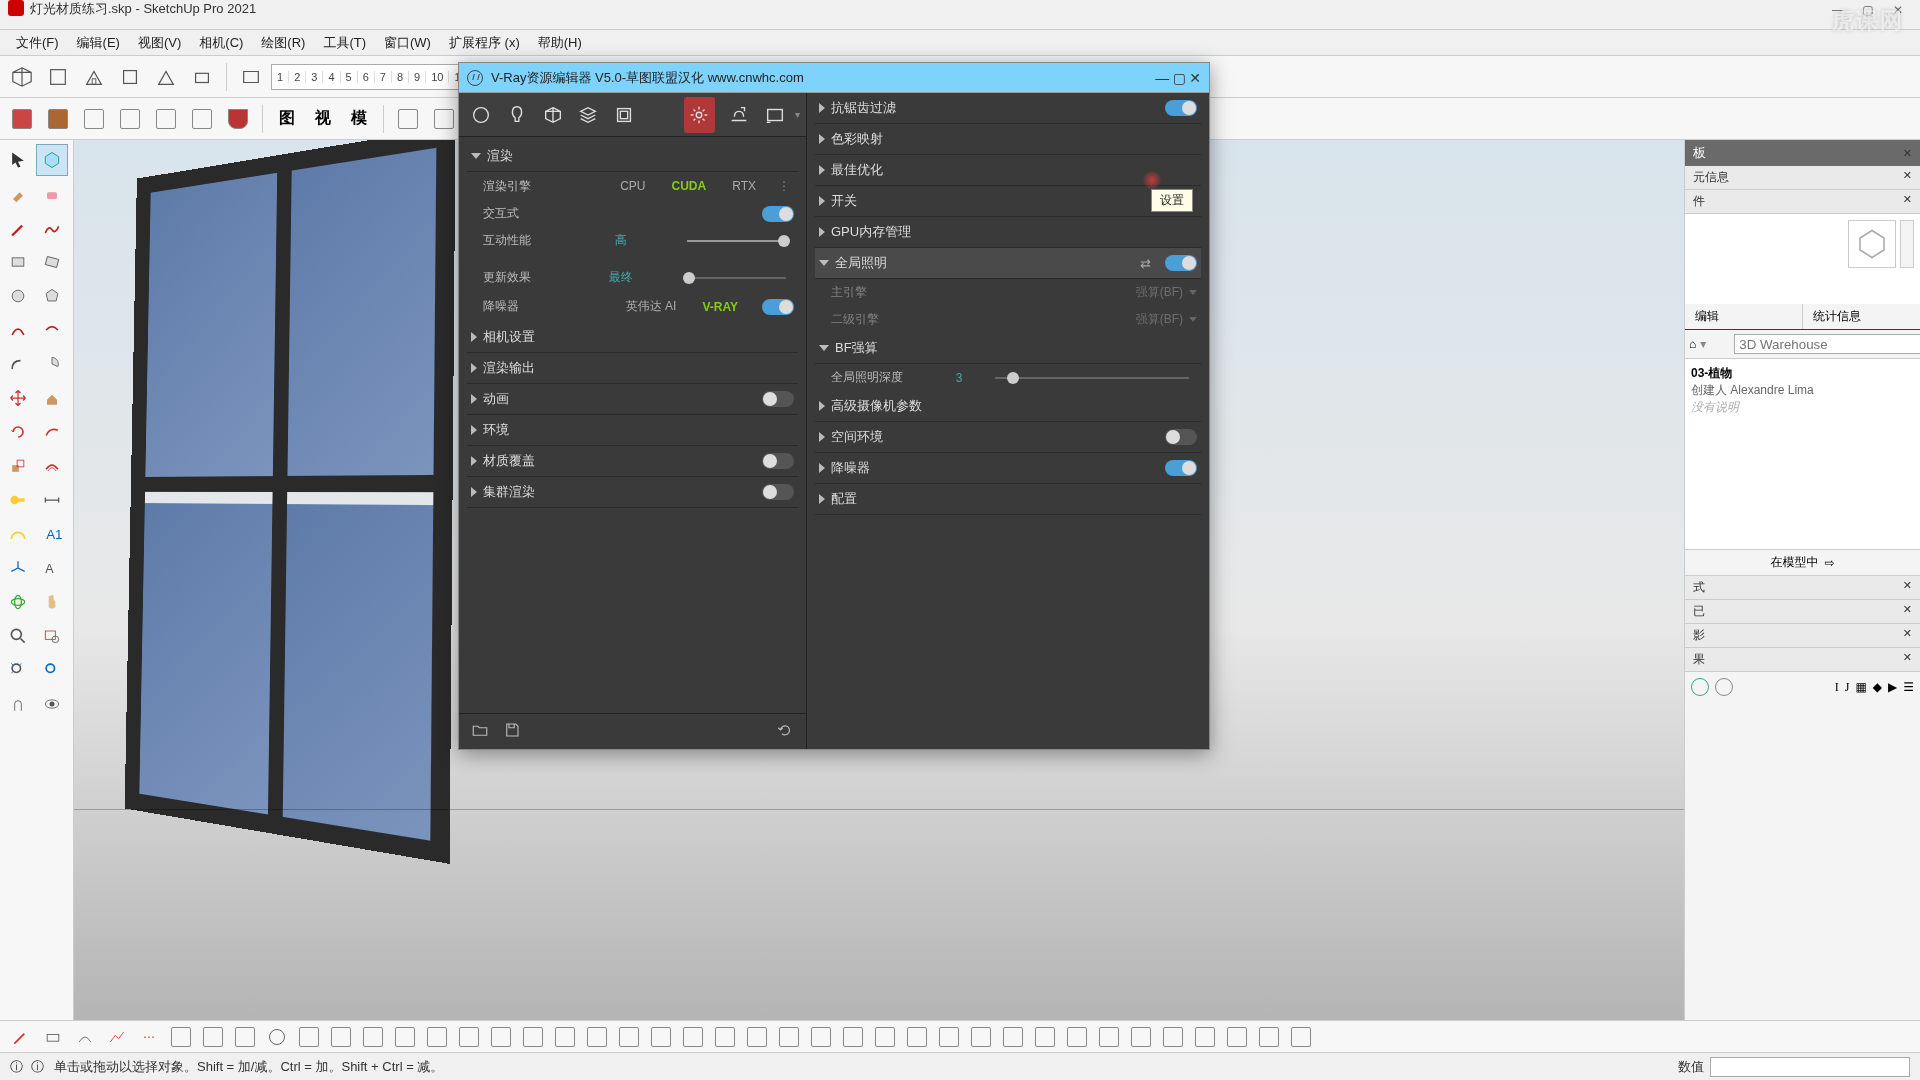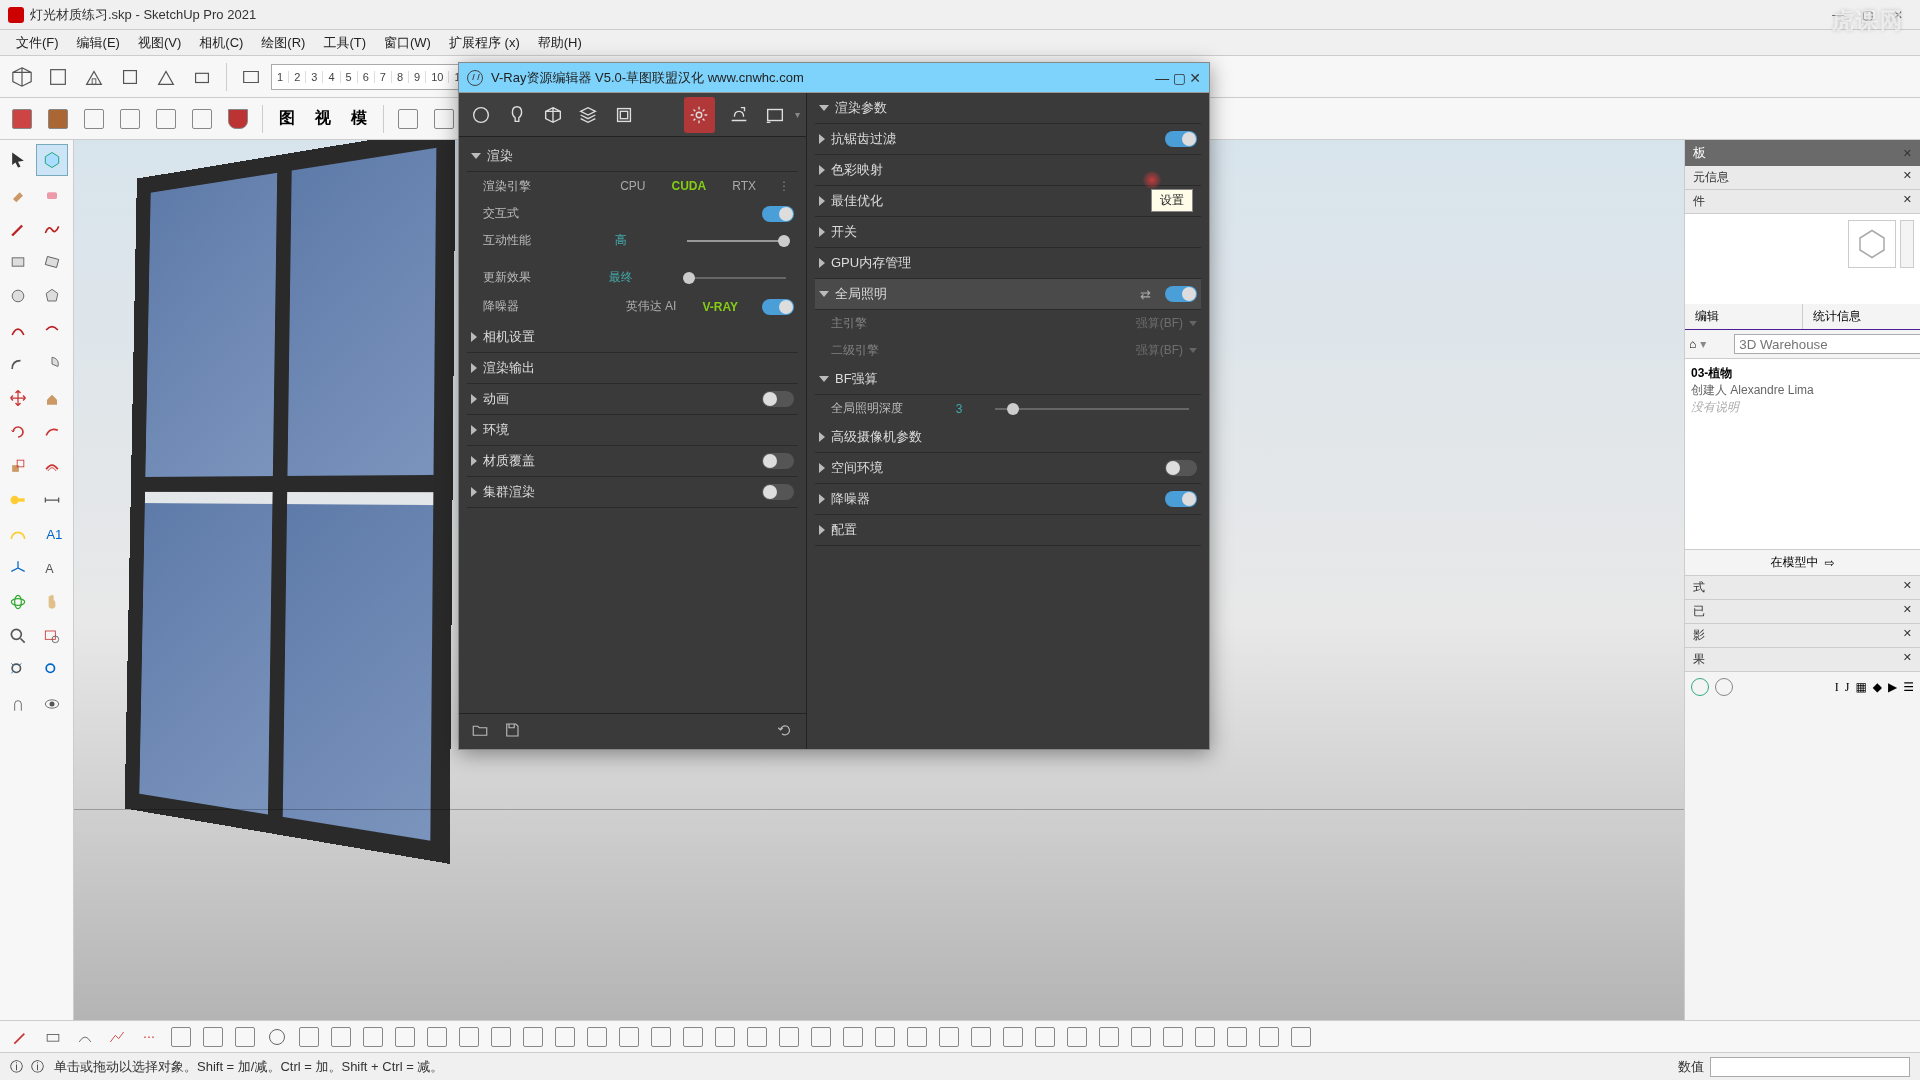--- a/index.html
+++ b/index.html
@@ -1,19 +1,19 @@
 <!DOCTYPE html>
 <html><head>
 <meta charset="utf-8">
 <style>
 * { margin: 0; padding: 0; box-sizing: border-box; font-family: "Microsoft YaHei", Arial, sans-serif; }
 body { width: 1920px; height: 1080px; background: #e8e8e8; overflow: hidden; position: relative; font-size: 12px; }
 
 
-.titlebar { height: 30px; background: #f0f0f0; display: flex; align-items: center; padding: 0 8px; border-bottom: 1px solid #ccc; }
+.titlebar { height: 30px; background: #f0f0f0; display: flex; padding: 0 8px; border-bottom: 1px solid #ccc; }
 .titlebar .app-icon { width: 16px; height: 16px; background: #c00; border-radius: 3px; margin-right: 6px; }
 .titlebar .title { flex: 1; font-size: 13px; color: #333; }
 .titlebar .win-controls { display: flex; gap: 2px; }
 .titlebar .win-controls span { width: 28px; height: 20px; display: flex; align-items: center; justify-content: center; color: #666; cursor: pointer; }
 
 
 .menubar { height: 26px; background: #f0f0f0; display: flex; align-items: center; padding: 0 8px; gap: 2px; border-bottom: 1px solid #ccc; }
 .menubar span { padding: 3px 8px; font-size: 13px; color: #222; }
 
 
@@ -701,24 +701,20 @@
             </svg></span>
         <span style="flex:1"></span>
         <span><svg viewBox="0 0 24 24">
               <path d="M6 12 A6 6 0 1 1 8 17 M6 12 L3 9 M6 12 L9 9"></path>
             </svg></span>
       </div>
     </div>
 
     <div class="vray-right">
       <div class="vray-scroll" style="padding-top:0">
-        <div class="vsection-head">
-            <span class="chev"></span>
-            <span>渲染参数</span>
-          </div>
         <div class="vsection-head collapsed">
             <span class="chev"></span>
             <span>抗锯齿过滤</span>
             <div class="toggle on"></div>
           </div>
         <div class="vsection-head collapsed">
             <span class="chev"></span>
             <span>色彩映射</span>
           </div>
         <div class="vsection-head collapsed">

